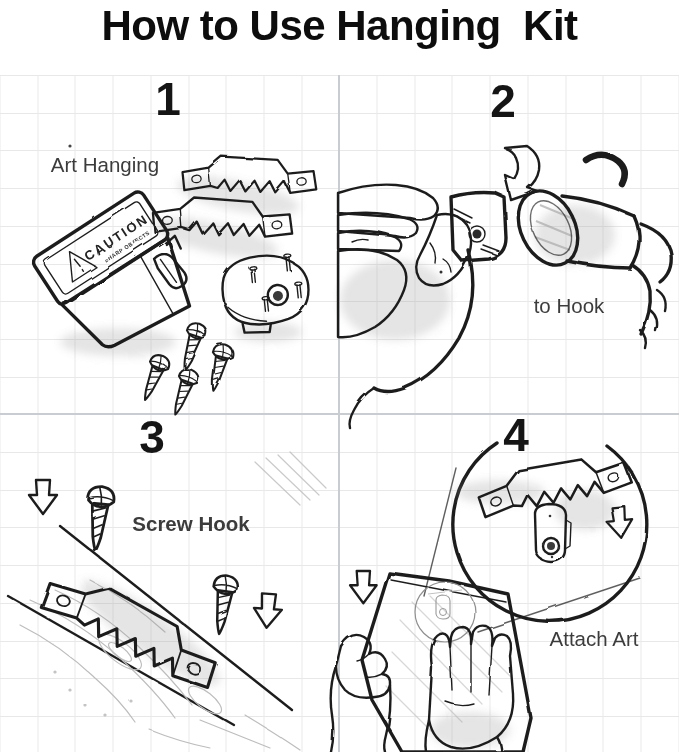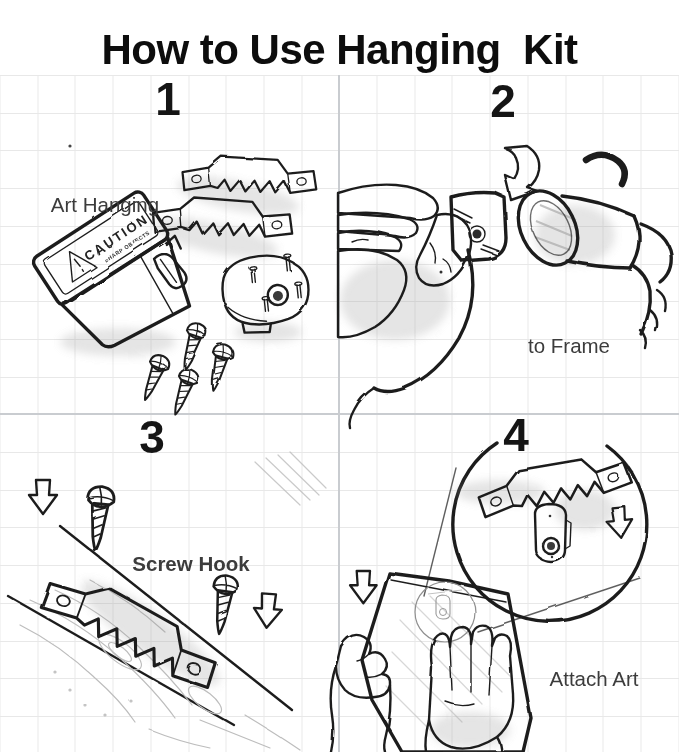--- a/index.html
+++ b/index.html
@@ -7,26 +7,26 @@
         font-family:"Liberation Sans",sans-serif;}
   .grid-area{position:absolute;left:0;top:75px;width:679px;height:677px;
     background-image:
       repeating-linear-gradient(to right,#e8e8e8 0 1px,transparent 1px 37.7px),
       repeating-linear-gradient(to bottom,#e8e8e8 0 1px,transparent 1px 37.7px);
     background-position:-0.5px 0;}
   .divider-v{position:absolute;left:338px;top:75px;width:1.5px;height:677px;background:#c9ccd0;}
   .divider-h{position:absolute;left:0;top:413px;width:679px;height:1.5px;background:#c9ccd0;}
   .art{position:absolute;left:0;top:0;}
   .title{position:absolute;left:0;top:2px;width:679px;text-align:center;
-         font-size:42px;font-weight:600;color:#0d0d0d;letter-spacing:-0.5px;white-space:pre;margin-top:24px;}
+         font-size:42px;font-weight:600;color:#0d0d0d;letter-spacing:-0.5px;white-space:pre;}
   .stepnum{position:absolute;width:50px;text-align:center;font-size:46px;font-weight:700;color:#151515;}
   .n1{left:143px;top:72px;} .n2{left:478px;top:74px;} .n3{left:127px;top:410px;} .n4{left:491px;top:408px;}
   .caption{position:absolute;width:160px;text-align:center;font-size:20.5px;line-height:22px;color:#3c3c3c;}
   .c1{left:25px;top:154px;} .c2{left:489px;top:295px;} .c3{left:111px;top:513px;font-weight:bold;} .c4{left:514px;top:628px;}
-  .caption span{display:block;margin-top:40px;}
+  .caption span{display:block;}
   
   .ink{stroke:#1f1f1f;fill:none;stroke-linecap:round;stroke-linejoin:round;}
   .bold{stroke-width:3.4px;} .med{stroke-width:2.4px;} .thin{stroke-width:1.4px;}
   .pencil{stroke:#bdbdbd;stroke-width:1.2px;fill:none;stroke-linecap:round;}
   .shade{fill:#9a9a9a;opacity:.26;stroke:none;filter:url(#soft);}
   .box-text{font-family:"Liberation Sans",sans-serif;font-size:13px;font-weight:bold;
             letter-spacing:2px;fill:#222;}
   .box-text-sub{font-family:"Liberation Sans",sans-serif;font-size:5.5px;font-weight:bold;
             letter-spacing:.5px;fill:#333;}
 </style>
@@ -239,21 +239,21 @@
 
   <div class="stepnum n1">1</div>
   <div class="stepnum n2">2</div>
   <div class="stepnum n3">3</div>
   <div class="stepnum n4">4</div>
 
   <div class="caption c1">
     <span>Art Hanging</span>
   </div>
   <div class="caption c2">
-    <span>to Frame</span>
+    <span>to Hook</span>
   </div>
   <div class="caption c3">
     <span>Screw Hook</span>
   </div>
   <div class="caption c4">
     <span>Attach Art</span>
   </div>
 
 </div>
 

